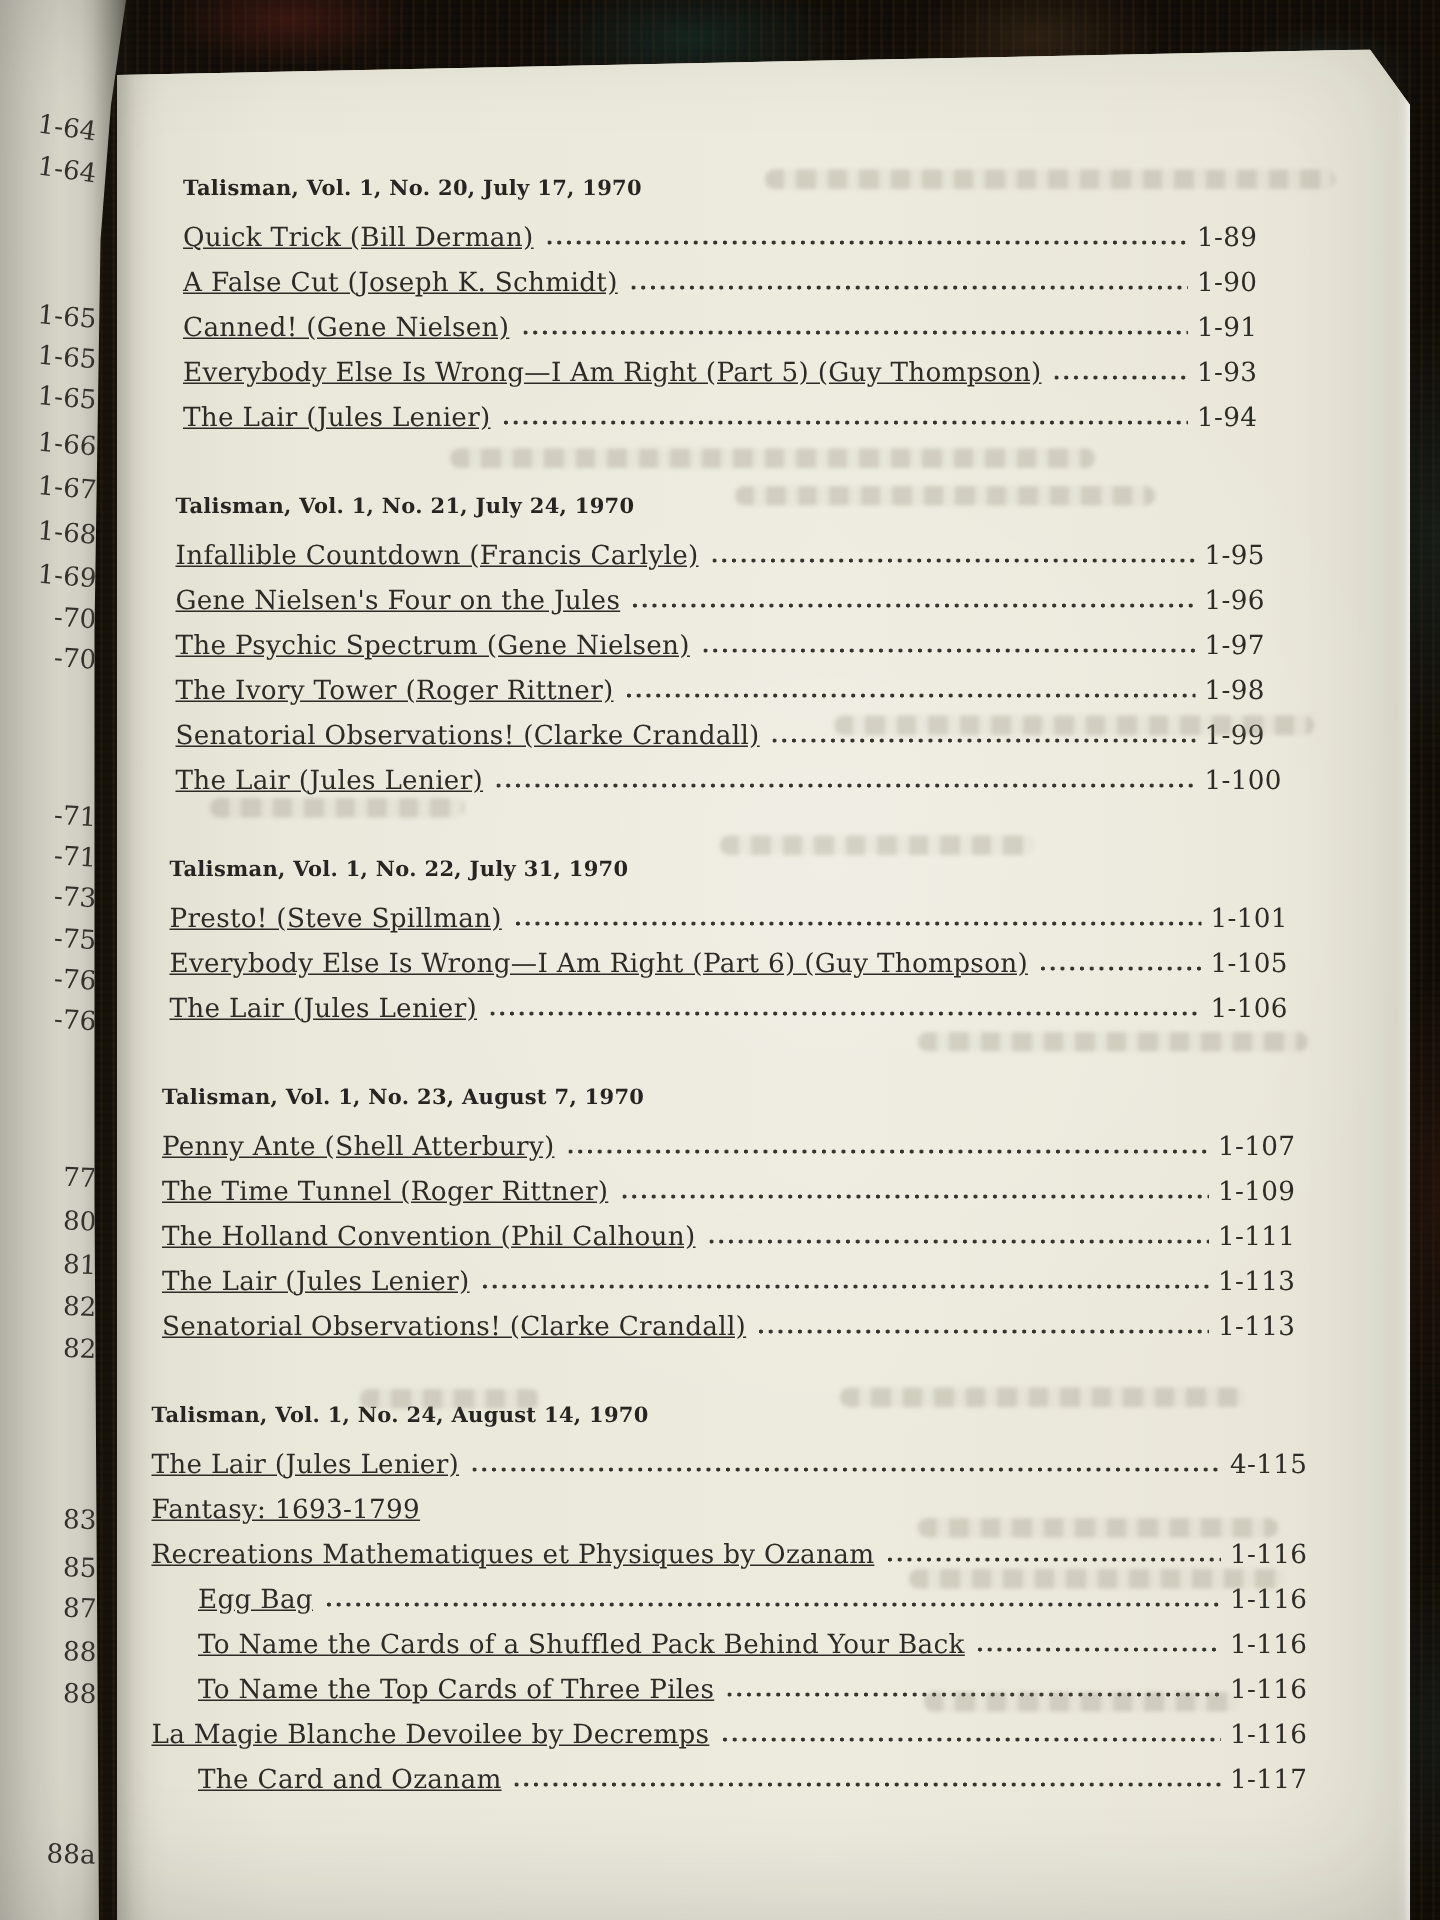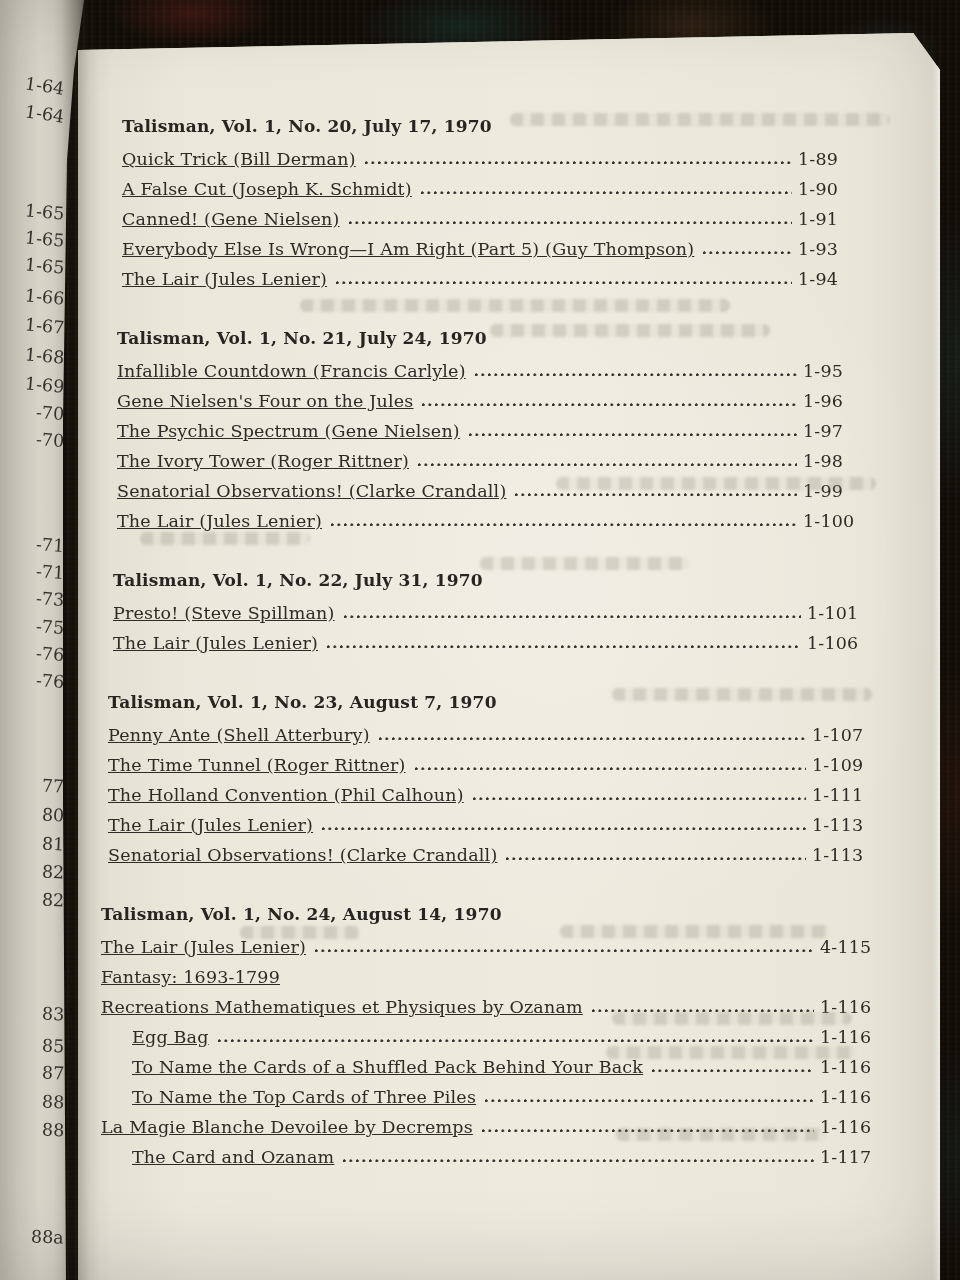--- a/index.html
+++ b/index.html
@@ -41,21 +41,21 @@
   .toc{
     position:absolute;top:112px;left:44px;right:90px;
     color:#2d2b26;font-size:17.5px;letter-spacing:.2px;
   }
   .toc-section{margin-bottom:30px;}
   .toc-section:nth-child(2){margin-left:-5px;margin-right:-5px;}
   .toc-section:nth-child(3){margin-left:-9px;margin-right:-9px;}
   .toc-section:nth-child(4){margin-left:-14px;margin-right:-14px;}
   .toc-section:nth-child(5){margin-left:-21px;margin-right:-22px;}
   .toc-heading{
-    font-weight:bold;font-size:17px;line-height:28px;height:28px;
+    font-weight:bold;font-size:14px;line-height:28px;height:28px;
     margin-bottom:4px;color:#272521;white-space:nowrap;
   }
   .toc-entry{display:flex;align-items:baseline;line-height:30px;height:30px;white-space:nowrap;}
   .toc-entry .title{flex:0 0 auto;text-decoration:underline;}
   .toc-entry.indent .title{padding-left:31px;}
   .toc-entry .dots{
     flex:1 1 auto;min-width:14px;height:6px;margin:0 6px 0 9px;
     background-image:radial-gradient(circle at 1.3px 1.7px, #34322c 1.15px, rgba(0,0,0,0) 1.55px);
     background-size:6.5px 4px;background-repeat:repeat-x;background-position:left bottom;
   }
@@ -150,20 +150,25 @@
           <span class="dots"></span>
           <span class="pg">1-100</span>
         </div>
       </div>
       <div class="toc-section">
         <div class="toc-heading">Talisman, Vol. 1, No. 22, July 31, 1970</div>
         <div class="toc-entry">
           <span class="title">Presto! (Steve Spillman)</span>
           <span class="dots"></span>
           <span class="pg">1-101</span>
+        </div>
+        <div class="toc-entry">
+          <span class="title">Everybody Else Is Wrong—I Am Right (Part 6) (Guy Thompson)</span>
+          <span class="dots"></span>
+          <span class="pg">1-105</span>
         </div>
         <div class="toc-entry">
           <span class="title">The Lair (Jules Lenier)</span>
           <span class="dots"></span>
           <span class="pg">1-106</span>
         </div>
       </div>
       <div class="toc-section">
         <div class="toc-heading">Talisman, Vol. 1, No. 23, August 7, 1970</div>
         <div class="toc-entry">

